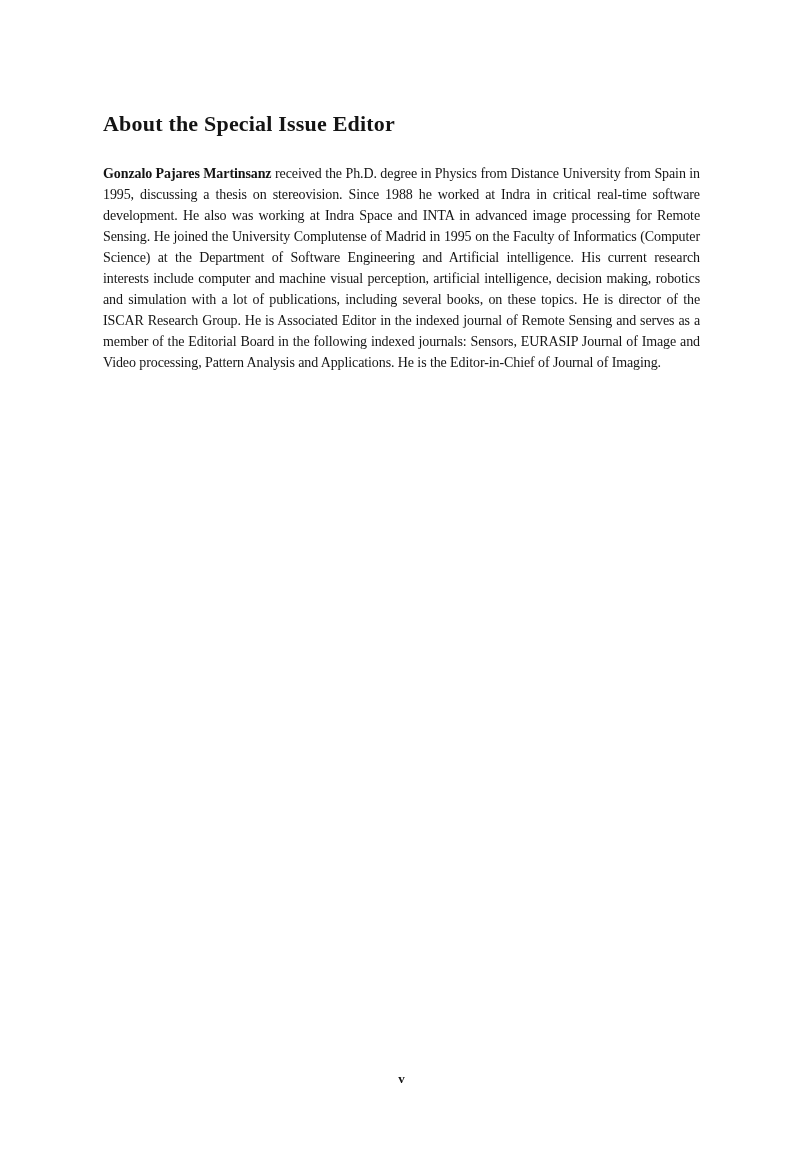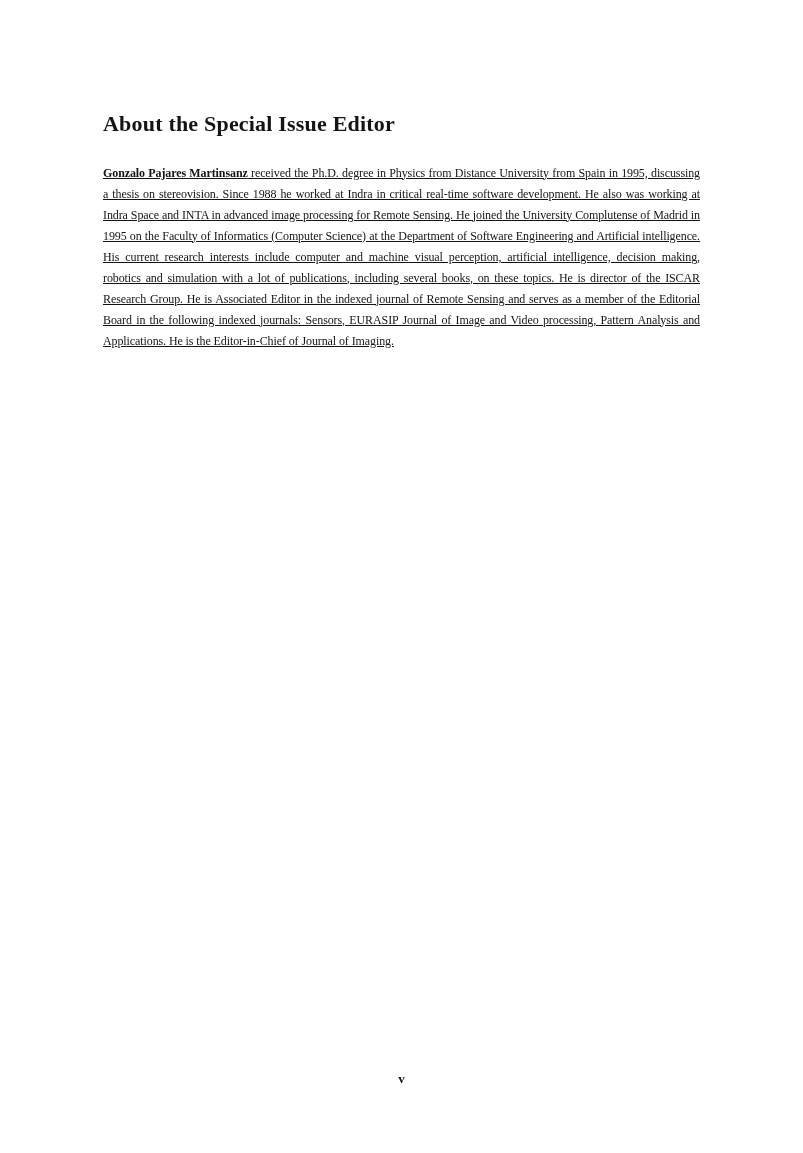--- a/index.html
+++ b/index.html
@@ -27,26 +27,25 @@
     margin-top: 110px;
     font-size: 22px;
     line-height: 1.25;
     font-weight: 700;
     letter-spacing: 0.2px;
     color: #141414;
   }
   p.bio {
     margin: 0;
     margin-top: 25px;
-    font-size: 12px;
+    font-size: 14px;
     line-height: 21px;
     letter-spacing: -0.1px;
     text-align: justify;
     color: #141414;
-    text-decoration: underline;
   }
   p.bio strong {
     font-weight: 700;
   }
   .pagenum {
     position: absolute;
     left: 103px;
     top: 1071px;
     width: 597px;
     text-align: center;

